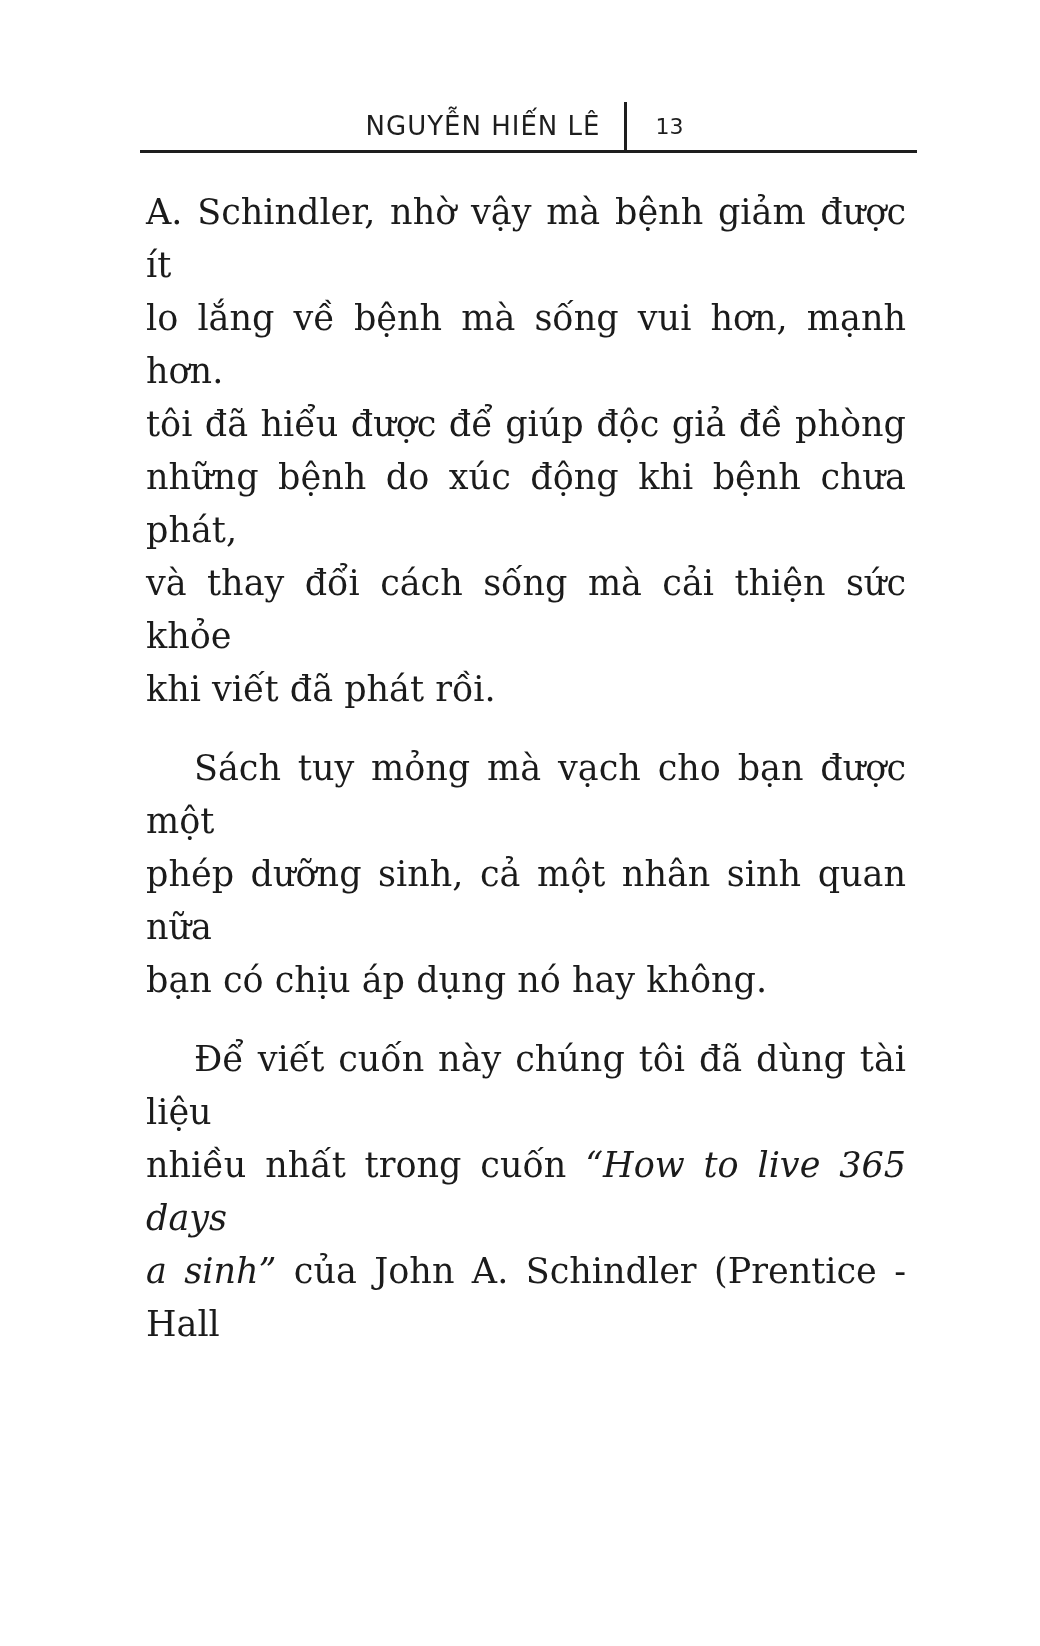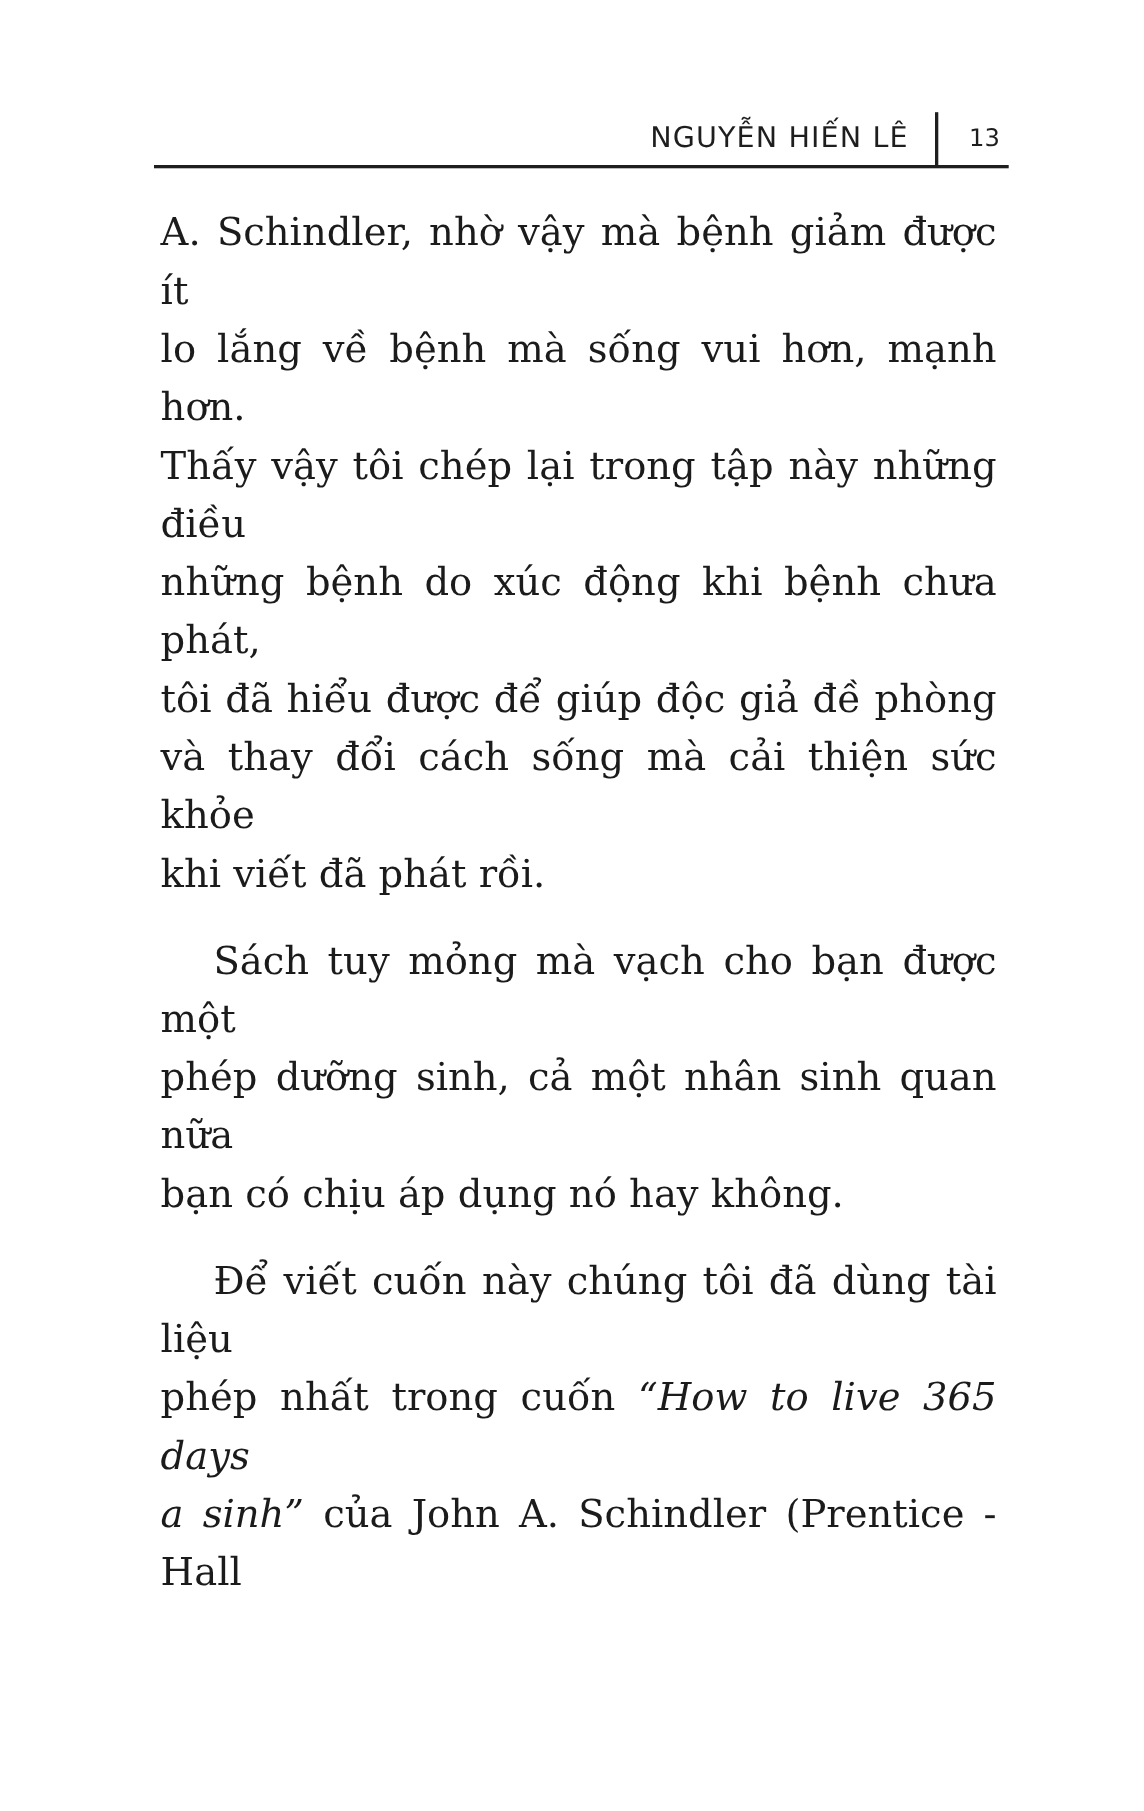--- a/index.html
+++ b/index.html
@@ -15,21 +15,21 @@
   }
   .header {
     position: absolute;
     left: 140px;
     top: 102px;
     width: 777px;
     border-bottom: 3px solid #1e1e1e;
   }
   .header-row {
     display: flex;
-    justify-content: flex-end;
+    justify-content: center;
     align-items: center;
     height: 48px;
     font-family: "DejaVu Sans", "Liberation Sans", sans-serif;
     color: #1e1e1e;
   }
   .header-author {
     font-size: 26px;
     letter-spacing: 1px;
     font-weight: 500;
     white-space: nowrap;
@@ -76,33 +76,32 @@
       <span class="header-vbar"></span>
       <span class="header-pagenum">13</span>
     </div>
   </div>
 
   <div class="content">
     <div id="paragraphs">
         <div class="paragraph">
           <div class="line"><span>A. Schindler, nhờ vậy mà bệnh giảm được ít</span></div>
           <div class="line"><span>lo lắng về bệnh mà sống vui hơn, mạnh hơn.</span></div>
-          <div class="line"><span>Thấy vậy tôi chép lại trong tập này những điều</span></div>
+          <div class="line"><span>tôi đã hiểu được để giúp độc giả đề phòng</span></div>
           <div class="line"><span>những bệnh do xúc động khi bệnh chưa phát,</span></div>
-          <div class="line"><span>tôi đã hiểu được để giúp độc giả đề phòng</span></div>
           <div class="line"><span>và thay đổi cách sống mà cải thiện sức khỏe</span></div>
           <div class="line last"><span>khi viết đã phát rồi.</span></div>
         </div>
         <div class="paragraph">
           <div class="line indent"><span>Sách tuy mỏng mà vạch cho bạn được một</span></div>
           <div class="line"><span>phép dưỡng sinh, cả một nhân sinh quan nữa</span></div>
           <div class="line last"><span>bạn có chịu áp dụng nó hay không.</span></div>
         </div>
         <div class="paragraph">
           <div class="line indent"><span>Để viết cuốn này chúng tôi đã dùng tài liệu</span></div>
-          <div class="line"><span>phép nhất trong cuốn </span><em>“How to live 365 days</em></div>
+          <div class="line"><span>nhiều nhất trong cuốn </span><em>“How to live 365 days</em></div>
           <div class="line"><em>a sinh”</em><span> của John A. Schindler (Prentice - Hall</span></div>
         </div>
       </div>
 
   </div>
 
 </div>
 
 </body></html>

